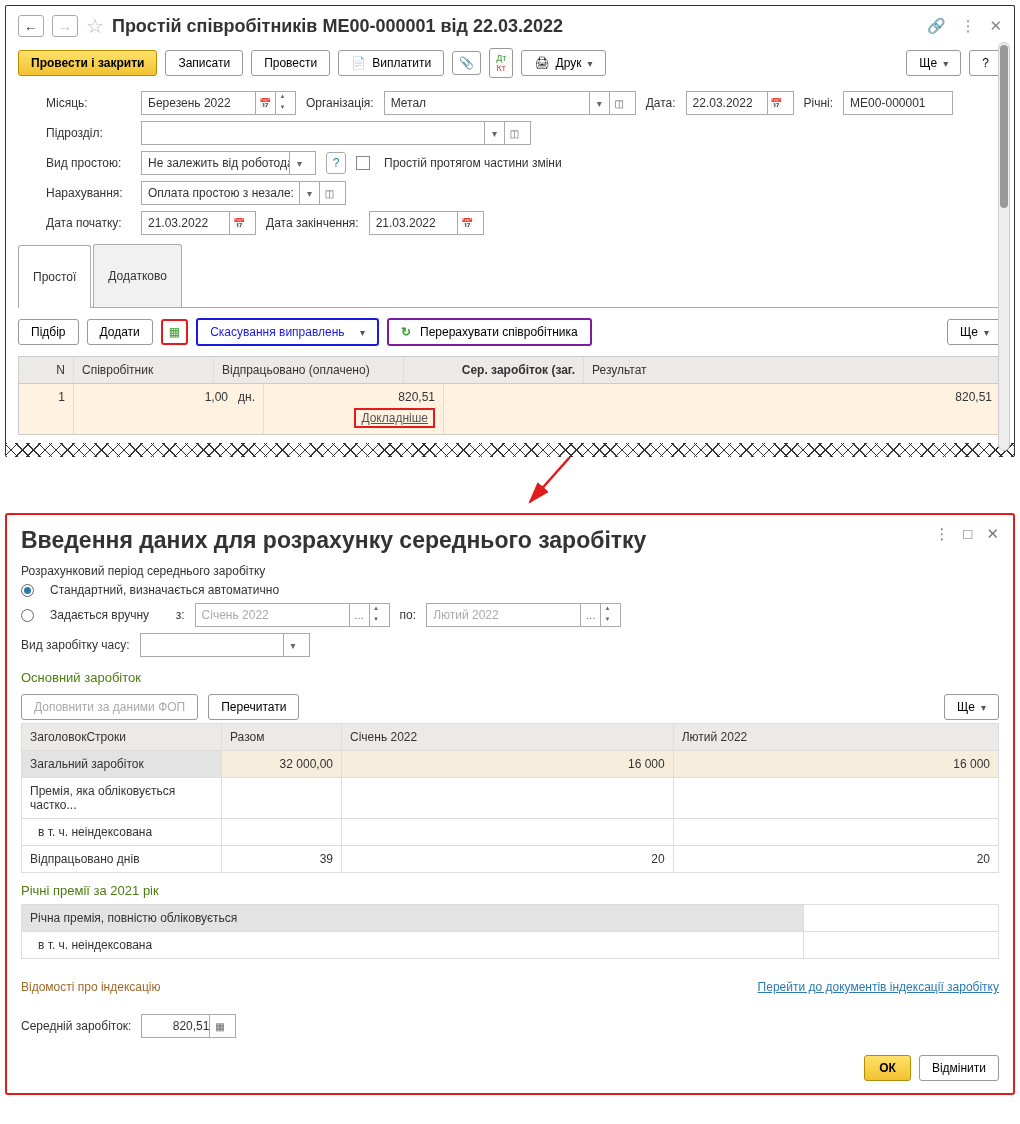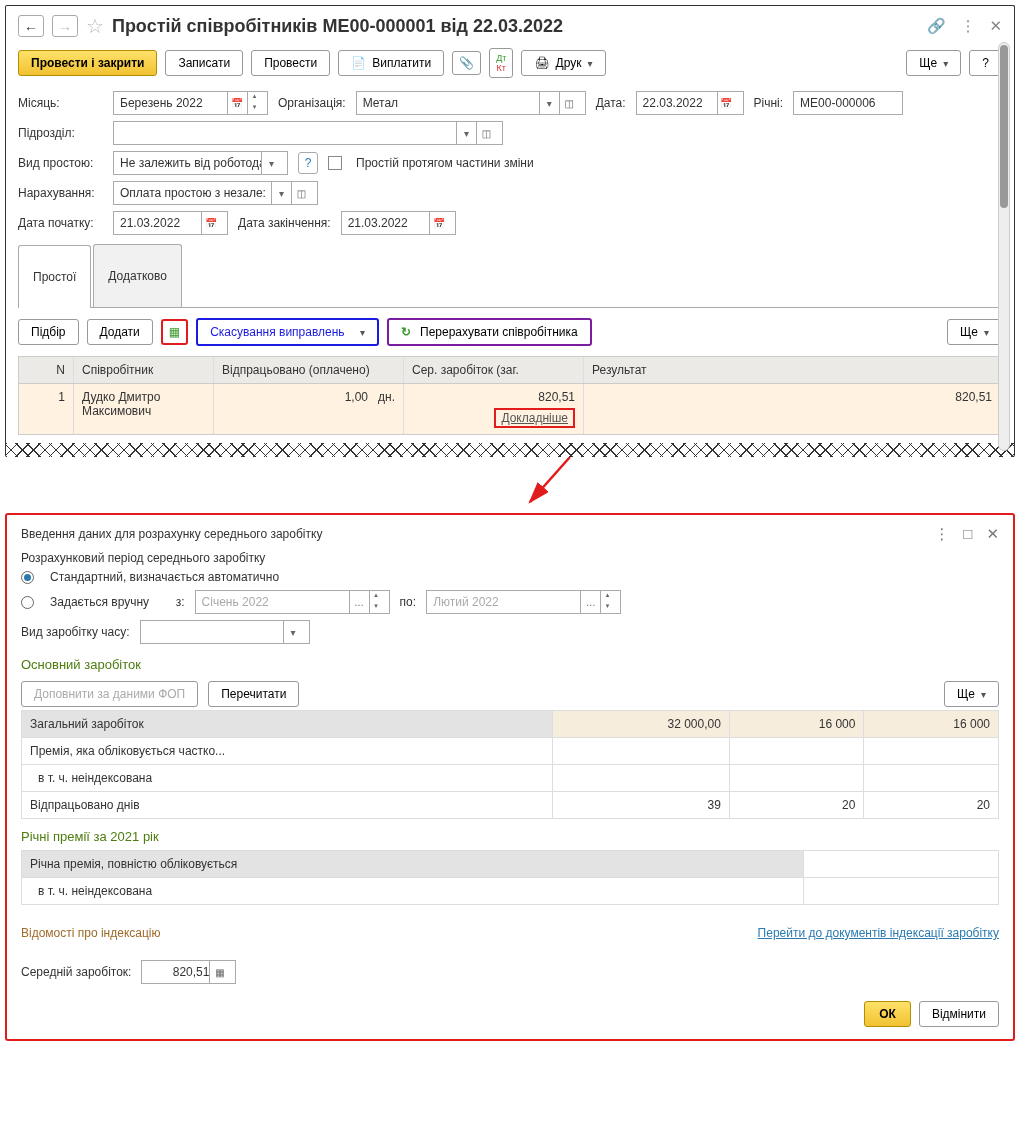--- a/index.html
+++ b/index.html
@@ -12,21 +12,21 @@
 .navbtn { width:26px; height:22px; border:1px solid #aaa; border-radius:3px; display:flex; align-items:center; justify-content:center; background:#fff; font-size:14px; cursor:pointer; }
 .title { font-size:18px; font-weight:bold; }
 .titlebar-icons { margin-left:auto; display:flex; gap:14px; align-items:center; color:#888; }
 .ti { cursor:pointer; font-size:15px; }
 .toolbar { display:flex; gap:8px; align-items:center; padding:4px 0 10px; flex-wrap:wrap; }
 .btn { border:1px solid #999; border-radius:3px; padding:5px 12px; background:#fff; cursor:pointer; font-size:12px; display:inline-flex; align-items:center; gap:6px; }
 .btn.yellow { background:linear-gradient(#ffe169,#f1c232); border-color:#b38f00; font-weight:bold; }
 .btn.ok { background:linear-gradient(#ffe169,#f1c232); border-color:#b38f00; font-weight:bold; padding:5px 14px; }
 .btn.iconbtn { padding:4px 6px; }
 .form-row { display:flex; align-items:center; gap:10px; padding:3px 0; }
-.lbl { min-width:85px; }
+.lbl { min-width:85px;margin-left:28px; }
 .field { border:1px solid #aaa; height:24px; display:flex; align-items:center; padding:0 6px; background:#fff; position:relative; }
 .field .val { flex:1; white-space:nowrap; overflow:hidden; }
 .field .ctrl { border-left:1px solid #aaa; width:20px; height:100%; display:flex; align-items:center; justify-content:center; cursor:pointer; color:#666; font-size:10px; }
 .spin { display:flex; flex-direction:column; border-left:1px solid #aaa; width:14px; height:100%; }
 .spin div { flex:1; font-size:7px; text-align:center; cursor:pointer; color:#666; }
 .chk { width:14px; height:14px; border:1px solid #888; display:inline-block; vertical-align:middle; margin-right:4px; }
 .q { width:20px; height:22px; border:1px solid #aaa; border-radius:3px; display:flex; align-items:center; justify-content:center; color:#2a7ab0; cursor:pointer; }
 .tabs { display:flex; border-bottom:1px solid #aaa; margin-top:6px; }
 .tab { padding:24px 14px; border:1px solid #aaa; border-bottom:none; border-radius:3px 3px 0 0; margin-right:2px; background:#f1f1f1; cursor:pointer; }
 .tab.active { background:#fff; position:relative; top:1px; }
@@ -37,21 +37,21 @@
 .grid { border:1px solid #ccc; }
 .grid-head { display:flex; background:#eceae7; border-bottom:1px solid #ccc; }
 .grid-head > div, .grid-row > div { padding:6px 8px; border-right:1px solid #ddd; }
 .grid-row { display:flex; background:#fff2e0; }
 .c-n{width:55px;text-align:right;} .c-emp{width:140px;} .c-wrk{width:190px;text-align:right;} .c-avg{width:180px;text-align:right;} .c-res{flex:1;text-align:right;}
 .detail-link { color:#555; text-decoration:underline; padding:1px 5px; display:inline-block; }
 .scrollbar { position:absolute; right:4px; top:36px; bottom:6px; width:12px; background:#eee; border:1px solid #ccc; border-radius:6px; }
 .scrollbar .thumb { position:absolute; top:2px; left:1px; right:1px; height:40%; background:#999; border-radius:4px; }
 .arrow-svg { display:block; margin:0 auto; }
 .dialog { border:2px solid #e21c1c; border-radius:3px; background:#fff; padding:12px 14px; margin-top:6px; position:relative; }
-.dlg-title { font-size:12px; font-weight:normal; margin-bottom:8px; }
+.dlg-title { font-size:23px; font-weight:bold; margin-bottom:8px; }
 .dlg-icons { position:absolute; right:14px; top:10px; display:flex; gap:14px; color:#777; }
 .radio { width:13px; height:13px; border:1px solid #666; border-radius:50%; display:inline-flex; align-items:center; justify-content:center; margin-right:6px; vertical-align:middle; }
 .radio.on::after { content:''; width:7px; height:7px; background:#2a7ab0; border-radius:50%; display:block; }
 .section-title { color:#4d7c0f; padding:10px 0 6px; font-size:13px; }
 .tbl { border:1px solid #ccc; width:100%; border-collapse:collapse; }
 .tbl th, .tbl td { border:1px solid #ddd; padding:6px 8px; text-align:left; font-size:12px; font-weight:normal; }
 .tbl th { background:#eceae7; }
 .tbl .num { text-align:right; }
 .tbl .strip { background:#f7eddd; }
 .tbl .grey { background:#e3e3e3; }
@@ -113,33 +113,33 @@
     <span class="lbl">Місяць:</span>
     <div class="field" style="width:155px;">
       <span class="val">Березень 2022</span>
       <span class="ctrl">📅</span>
       <div class="spin">
             <div>▴</div>
             <div>▾</div>
           </div>
     </div>
     <span>Організація:</span>
-    <div class="field" style="width:230px;">
+    <div class="field" style="width:252px;">
       <span class="val">Метал</span>
       <span class="ctrl">▾</span>
       <span class="ctrl">◫</span>
     </div>
     <span>Дата:</span>
     <div class="field" style="width:108px;">
       <span class="val">22.03.2022</span>
       <span class="ctrl">📅</span>
     </div>
     <span>Річні:</span>
     <div class="field" style="width:110px;">
-          <span class="val">МЕ00-000006</span>
+          <span class="val">МЕ00-000001</span>
         </div>
   </div>
 
   <div class="form-row">
     <span class="lbl">Підрозділ:</span>
     <div class="field" style="width:390px;">
       <span class="val"></span>
       <span class="ctrl">▾</span>
       <span class="ctrl">◫</span>
     </div>
@@ -199,26 +199,25 @@
           <span>Ще</span> 
           <span class="small-icon">▾</span>
         </button>
   </div>
 
   <div class="grid">
     <div class="grid-head">
       <div class="c-n">N</div>
       <div class="c-emp">Співробітник</div>
       <div class="c-wrk" style="text-align:left;">Відпрацьовано (оплачено)</div>
-      <div class="c-avg" style="text-align:left;">Сер. заробіток (заг.</div>
+      <div class="c-avg" style="text-align:right;font-weight:bold;">Сер. заробіток (заг.</div>
       <div class="c-res" style="text-align:left;">Результат</div>
     </div>
     <div class="grid-row">
       <div class="c-n">1</div>
-      <div class="c-emp">Дудко Дмитро Максимович</div>
       <div class="c-wrk"><span>1,00</span>&nbsp;&nbsp;&nbsp;<span style="text-align:left;">дн.</span></div>
       <div class="c-avg">
         <div>820,51</div>
         <div style="margin-top:4px;"><span class="detail-link hl-red">Докладніше</span></div>
       </div>
       <div class="c-res">820,51</div>
     </div>
   </div>
  </div>
 </div>
@@ -281,20 +280,26 @@
     <button class="btn">Перечитати</button>
     <div style="flex:1;"></div>
     <button class="btn">
         <span>Ще</span> 
         <span class="small-icon">▾</span>
       </button>
   </div>
 
   <table class="tbl">
     <tbody>
+        <tr>
+      <th style="width:200px;">ЗаголовокСтроки</th>
+      <th style="width:120px;">Разом</th>
+      <th>Січень 2022</th>
+      <th>Лютий 2022</th>
+    </tr>
     <tr class="strip">
       <td class="grey">Загальний заробіток</td>
       <td class="num">32 000,00</td>
       <td class="num">16 000</td>
       <td class="num">16 000</td>
     </tr>
     <tr>
           <td>Премія, яка обліковується частко...</td>
           <td></td>
           <td></td>

